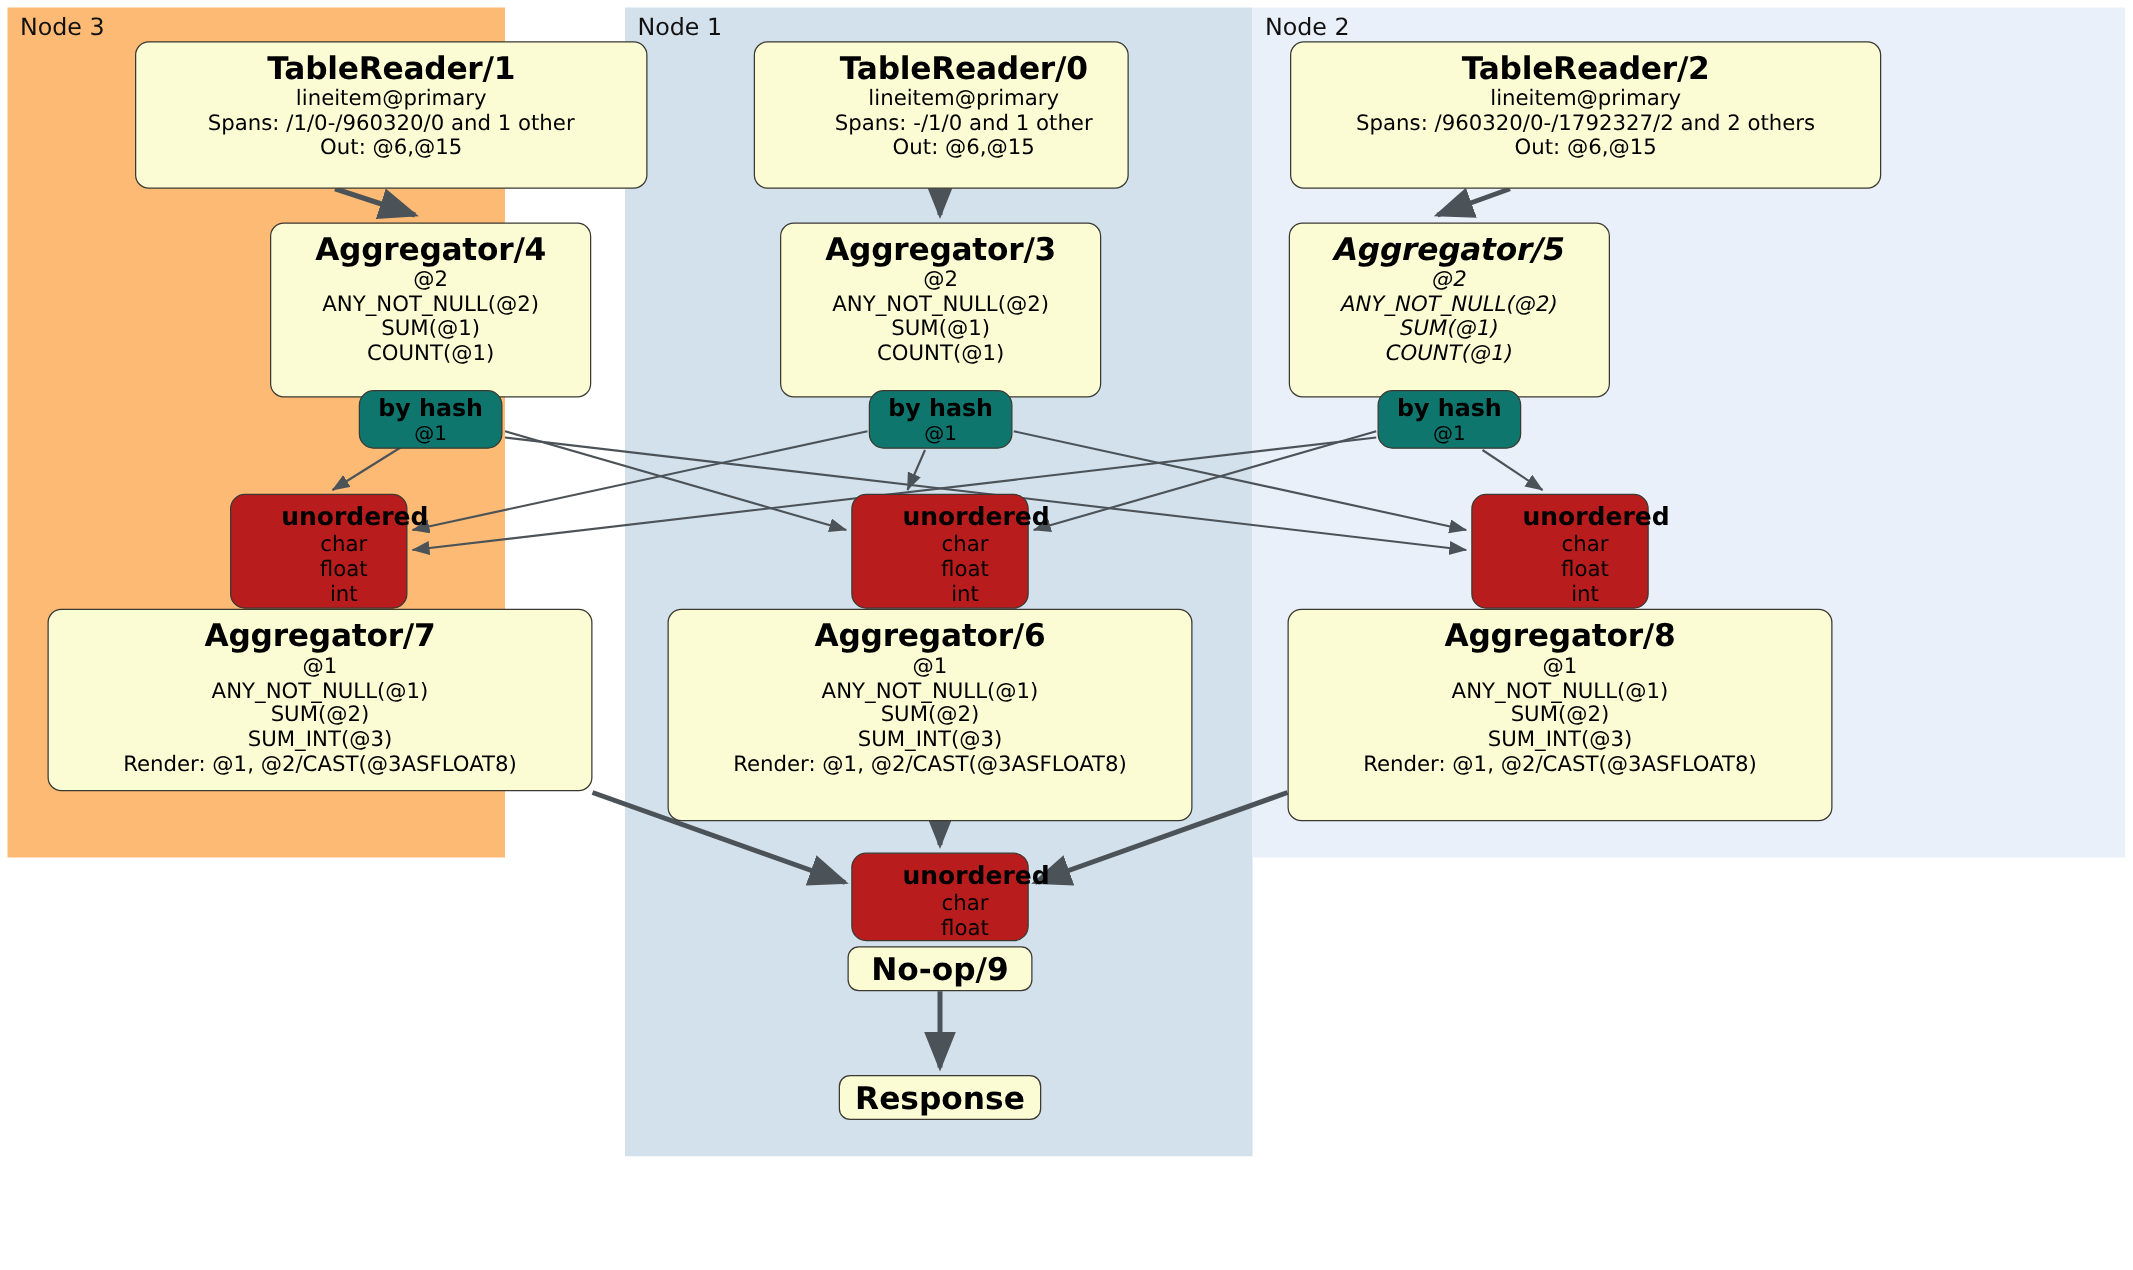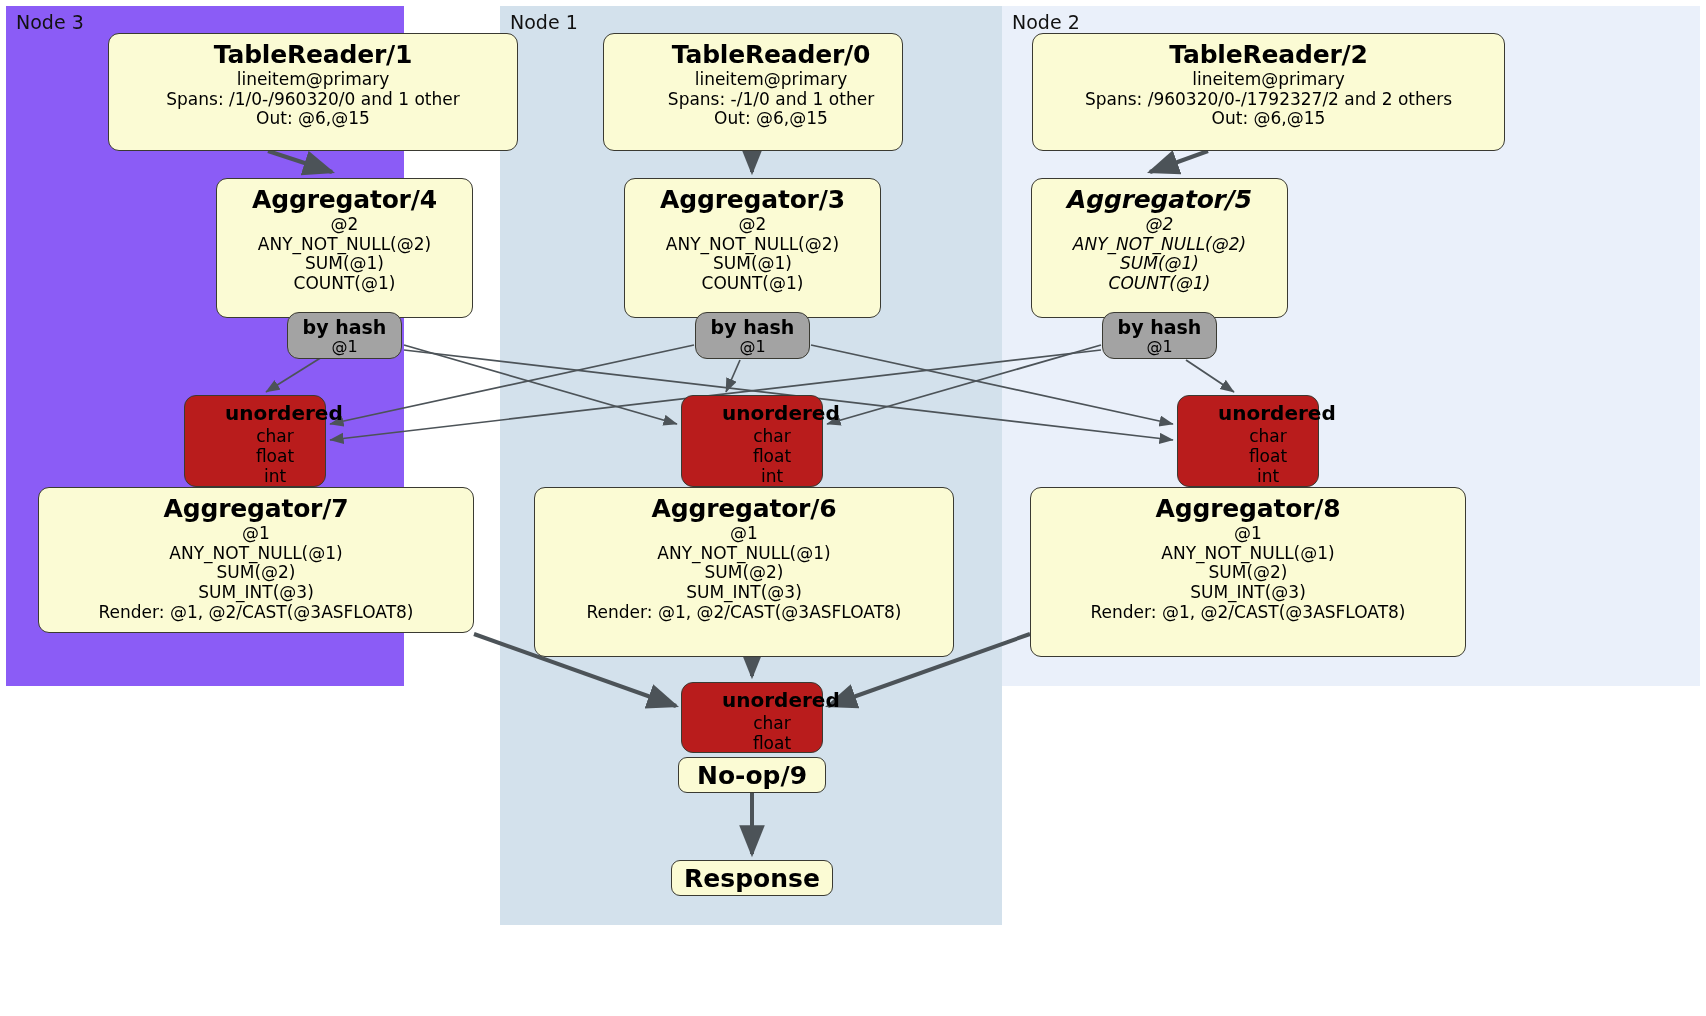--- a/index.html
+++ b/index.html
@@ -75,21 +75,21 @@
     font-weight: bold;
     font-size: 25px;
     color: #000;
     display: flex;
     align-items: center;
     justify-content: center;
   }
   .hash-badge {
     position: absolute;
     box-sizing: border-box;
-    background: #a3a3a3;
+    background: #0f766e;
     border: 1.6px solid #3a3a32;
     border-radius: 12px;
     text-align: center;
     z-index: 40;
     padding-top: 4px;
     color: #000;
     line-height: 1.1;
   }
   .hash-badge .hb-title {
     display: block;
@@ -121,21 +121,21 @@
   .stream-box .sb-type {
     display: block;
     font-size: 17px;
   }
 </style>
 </head>
 <body>
 
 <div id="canvas">
 
-  <div class="node-region" id="region-0" style="left: 6px; top: 6px; width: 398px; height: 680px; background: #8b5cf6;">
+  <div class="node-region" id="region-0" style="left: 6px; top: 6px; width: 398px; height: 680px; background: #fdba74;">
     <span class="region-label">Node 3</span>
   </div>
   <div class="node-region" id="region-1" style="left: 500px; top: 6px; width: 502px; height: 919px; background: rgb(211, 225, 236);">
     <span class="region-label">Node 1</span>
   </div>
   <div class="node-region" id="region-2" style="left: 1002px; top: 6px; width: 698px; height: 680px; background: rgb(234, 240, 250);">
     <span class="region-label">Node 2</span>
   </div>
 
   <svg id="edges" viewBox="0 0 1706 1016">

